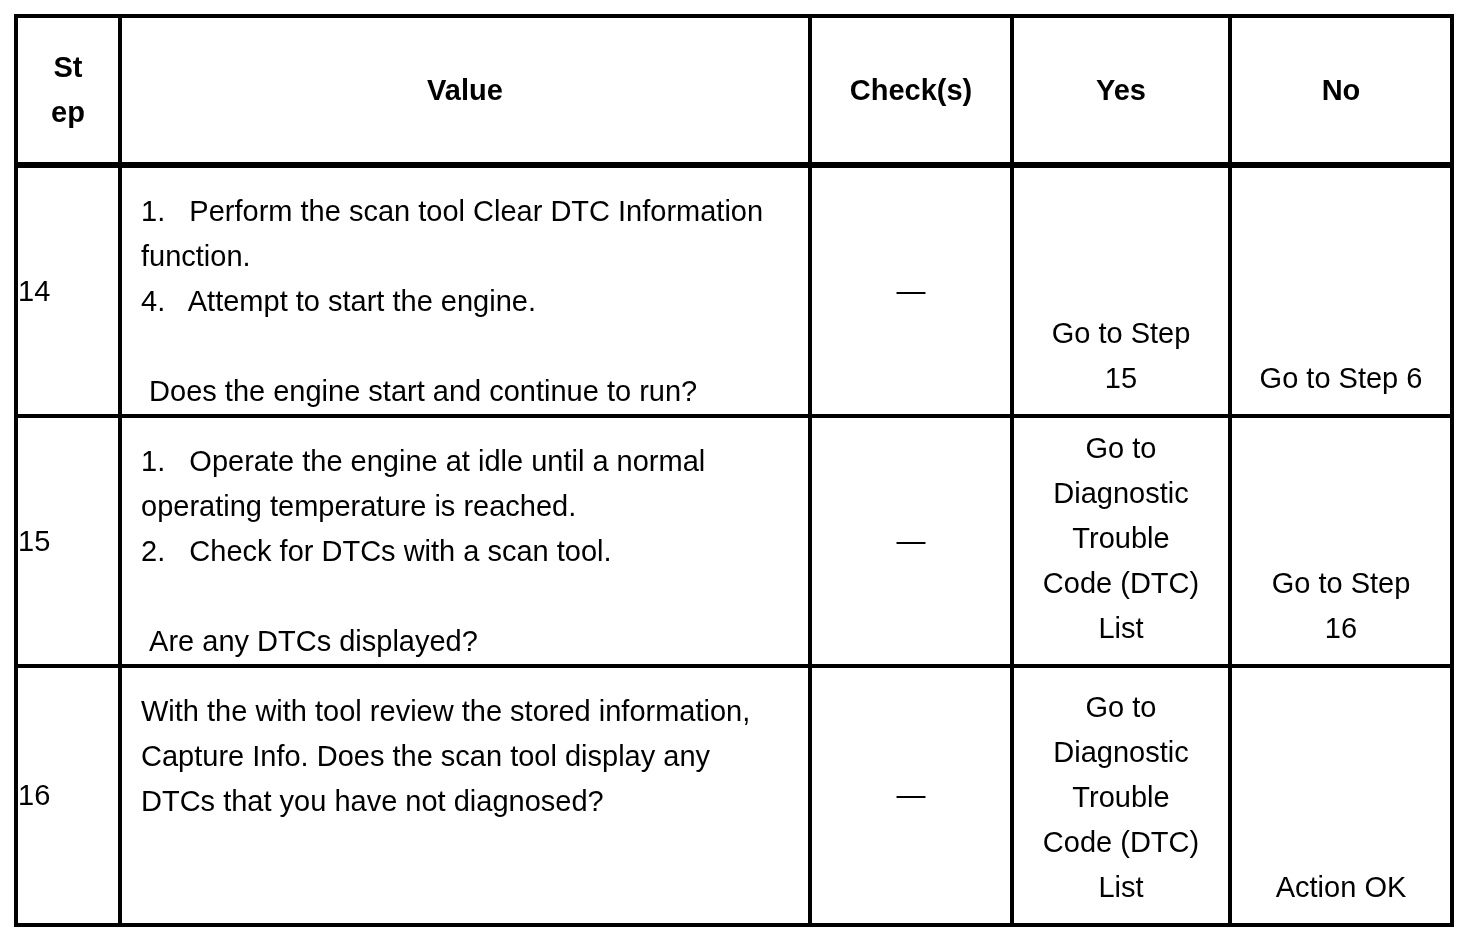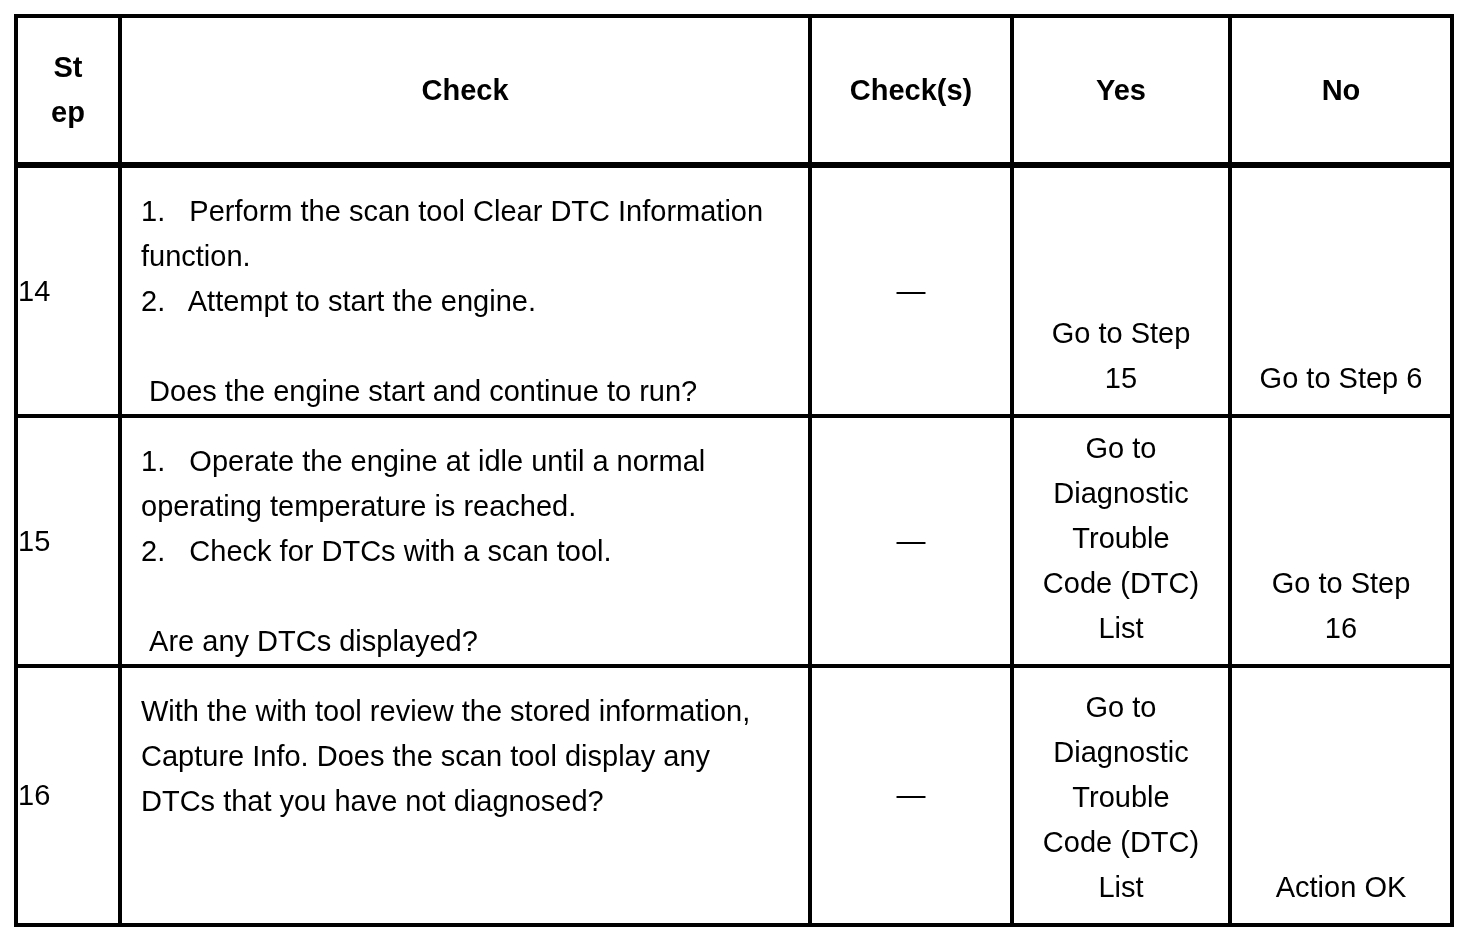--- a/index.html
+++ b/index.html
@@ -65,32 +65,32 @@
     <col style="width:104px">
     <col style="width:690px">
     <col style="width:202px">
     <col style="width:218px">
     <col style="width:222px">
   </colgroup>
   <thead>
     <tr>
       <th>St
 ep</th>
-      <th>Check</th>
+      <th>Value</th>
       <th>Check(s)</th>
       <th>Yes</th>
       <th>No</th>
     </tr>
   </thead>
   <tbody>
     <tr class="r14">
       <td class="step">14</td>
       <td class="action">1.   Perform the scan tool Clear DTC Information
 function.
-2.   Attempt to start the engine.
+4.   Attempt to start the engine.
 
  Does the engine start and continue to run?</td>
       <td class="val">—</td>
       <td class="yes">Go to Step
 15</td>
       <td class="no">Go to Step 6</td>
     </tr>
     <tr class="r15">
       <td class="step">15</td>
       <td class="action">1.   Operate the engine at idle until a normal

